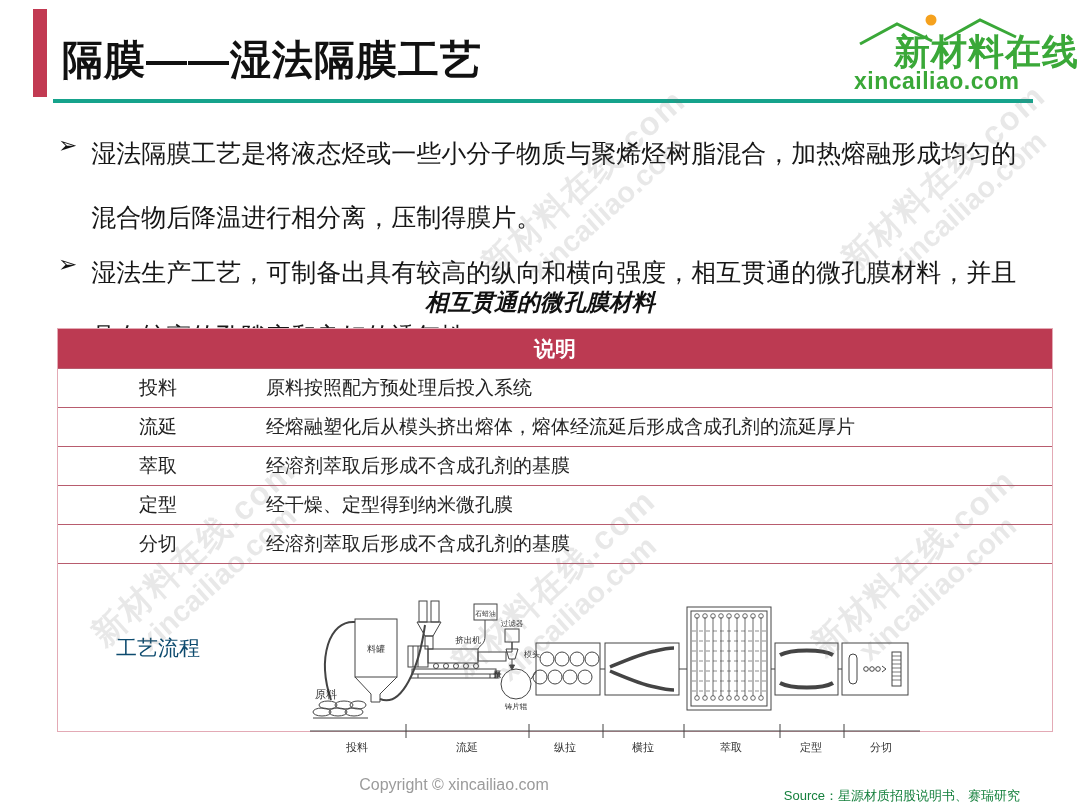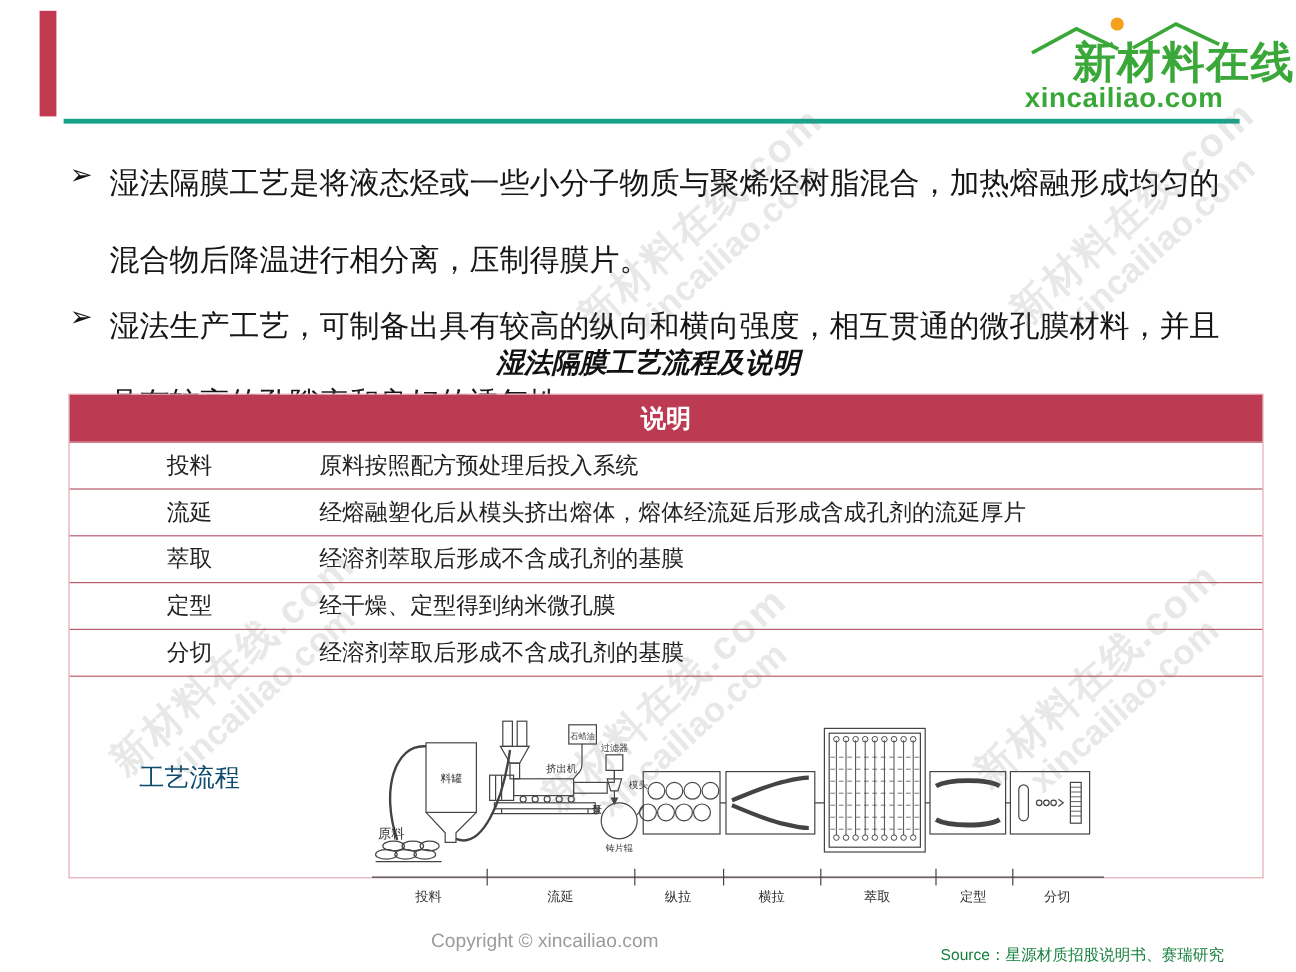--- a/index.html
+++ b/index.html
@@ -57,20 +57,21 @@
   .copyright{position:absolute;left:0;top:776px;width:908px;text-align:center;
              font-size:16px;color:#9b9b9b;}
   .source{position:absolute;right:60px;top:787px;font-size:13px;color:#15803d;}
 </style>
 </head>
 <body>
 
 <div id="slide">
 
   <div class="title-bar"></div>
+  <div class="page-title">隔膜——湿法隔膜工艺</div>
   <div class="header-divider"></div>
 
   <div class="logo">
     <svg width="200" height="46" viewBox="0 0 200 46">
       <polyline points="8,36 45,16 80,33" fill="none" stroke="#3aa838" stroke-width="3"></polyline>
       <polyline points="92,32 128,12 164,29" fill="none" stroke="#3aa838" stroke-width="3"></polyline>
       <circle cx="79" cy="12" r="5.5" fill="#f5a11d"></circle>
     </svg>
     <div class="logo-text">新材料在线</div>
     <div class="logo-domain">xincailiao.com</div>
@@ -80,21 +81,21 @@
     <div class="bullet">
       <span class="arrow">➢</span>
       <span class="btext">湿法隔膜工艺是将液态烃或一些小分子物质与聚烯烃树脂混合，加热熔融形成均匀的混合物后降温进行相分离，压制得膜片。</span>
     </div>
     <div class="bullet">
       <span class="arrow">➢</span>
       <span class="btext">湿法生产工艺，可制备出具有较高的纵向和横向强度，相互贯通的微孔膜材料，并且具有较高的孔隙率和良好的透气性。</span>
     </div>
   </div>
 
-  <div class="table-title">湿法隔膜工艺流程及说明</div>
+  <div class="table-title">相互贯通的微孔膜材料</div>
 
   <div class="ptable">
     <div class="thead">
       <div class="c2">说明</div>
     </div>
     <div class="trow">
       <div class="c1">投料</div>
       <div class="c2">原料按照配方预处理后投入系统</div>
     </div>
     <div class="trow">

